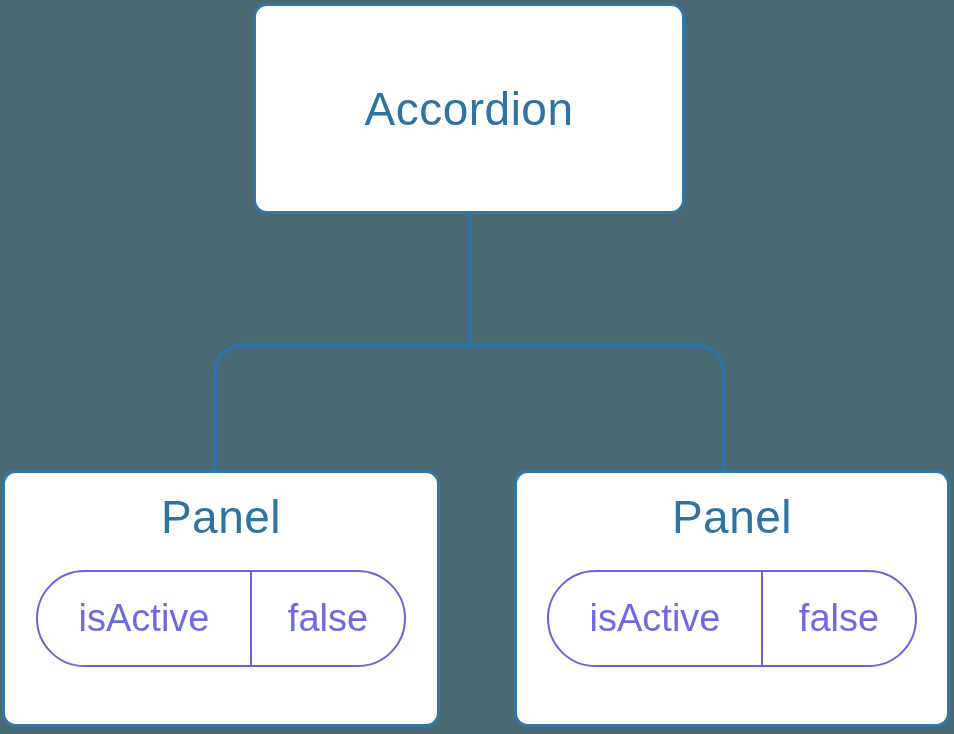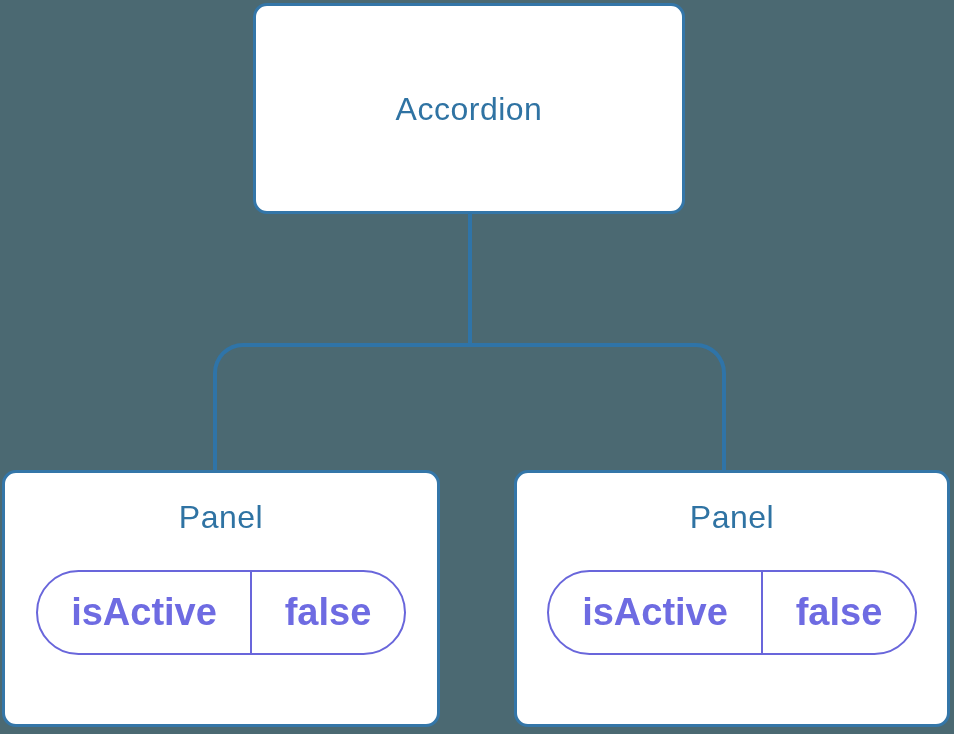--- a/index.html
+++ b/index.html
@@ -20,21 +20,21 @@
     display: flex;
     flex-direction: column;
     align-items: center;
   }
   .node-root {
     left: 253px; top: 3px;
     width: 432px; height: 211px;
     justify-content: center;
   }
   .node-label {
-    font-size: 32px;
+    font-size: 46px;
     font-weight: 500;
     color: var(--node-text, #2F73A3);
     letter-spacing: 0.5px;
     line-height: 44px;
     white-space: nowrap;
     text-align: right;
   }
   .connector-stem {
     position: absolute;
     left: 468px; top: 213px;
@@ -54,26 +54,25 @@
   .panel {
     top: 470px;
     width: 438px; height: 257px;
   }
   .panel-left  { left: 2px; }
   .panel-right { left: 514px; width: 436px; }
   .panel .node-label { margin-top: 22px; }
   .state-pill {
     margin-top: 31px;
     display: flex;
-    height: 85px;
+    height: 97px;
     box-sizing: border-box;
     background: #ffffff;
     border: 2px solid var(--pill-border, #6966DB);
     border-radius: 49px;
-    font-weight: bold;
   }
   .pill-cell {
     display: flex;
     align-items: center;
     justify-content: center;
     font-size: 38px;
     color: var(--pill-text, #6E6BE2);
     white-space: nowrap;
   }
   .pill-name  { width: 212px; }

